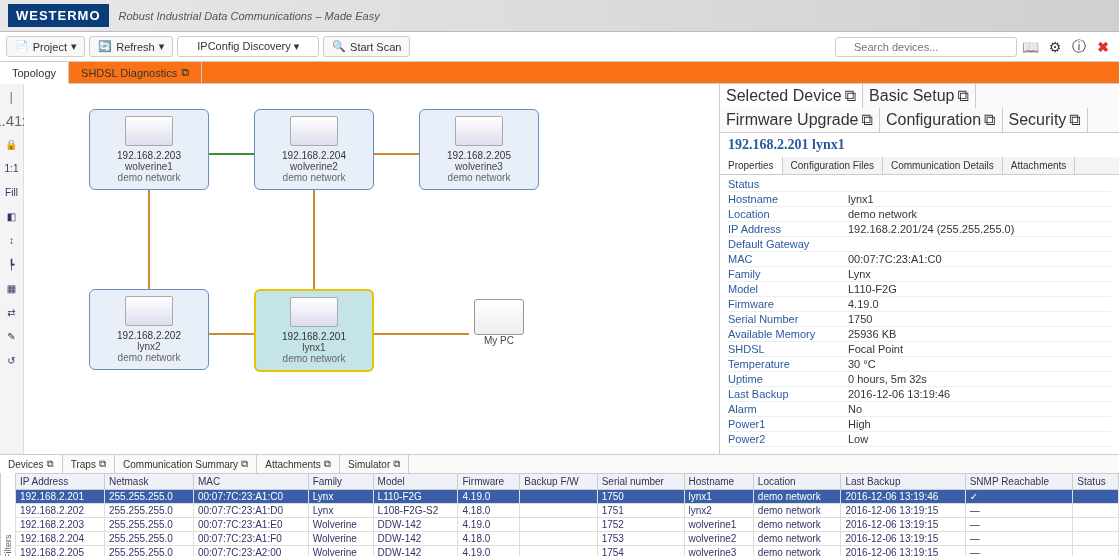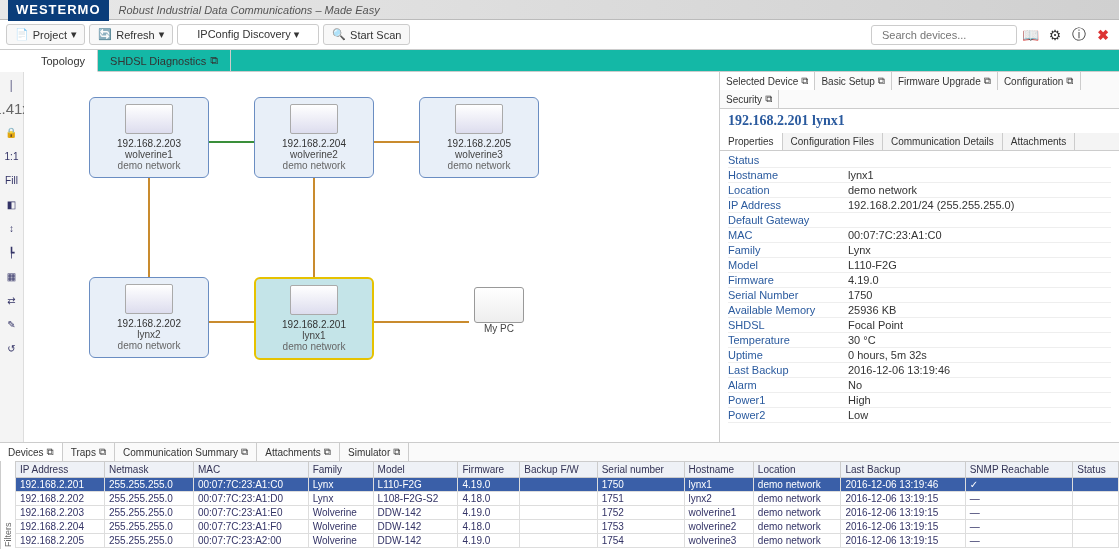--- a/index.html
+++ b/index.html
@@ -1,47 +1,47 @@
 <!DOCTYPE html>
 <html><head>
 <meta charset="utf-8">
 <style>
 * { box-sizing: border-box; margin: 0; padding: 0; }
 body { font-family: Arial, sans-serif; font-size: 11px; color: #333; background: #fff; width: 1119px; height: 556px; overflow: hidden; }
-.header-banner { height: 20px; background: linear-gradient(90deg, #e8e8e8 0%, #d0d0d0 100%); display: flex; align-items: center; padding: 0 8px; border-bottom: 1px solid #bbb; }
+.header-banner { height: 32px; background: linear-gradient(90deg, #e8e8e8 0%, #d0d0d0 100%); display: flex; align-items: center; padding: 0 8px; border-bottom: 1px solid #bbb; }
 .logo { background: #0a3d7a; color: #fff; padding: 4px 8px; font-weight: bold; font-size: 13px; letter-spacing: 1px; }
 .logo-sub { margin-left: 10px; color: #555; font-size: 11px; font-style: italic; }
 .toolbar { display: flex; align-items: center; padding: 4px 6px; border-bottom: 1px solid #ccc; gap: 4px; }
 .tbtn { display: inline-flex; align-items: center; gap: 4px; padding: 3px 8px; border: 1px solid #ccc; border-radius: 3px; background: #f8f8f8; cursor: pointer; font-size: 11px; }
 .dropdown { padding: 3px 19px; border: 1px solid #ccc; border-radius: 3px; background: #fff; font-size: 11px; min-width: 110px; display: inline-block; }
 .dropdown.wide { min-width: 150px; }
 .search-box { margin-left: auto; }
-.search-input { width: 146px; padding: 3px 18px 3px 10px; border: 1px solid #ccc; border-radius: 3px; font-size: 11px; }
+.search-input { width: 182px; padding: 3px 18px 3px 18px; border: 1px solid #ccc; border-radius: 3px; font-size: 11px; }
 .icon-btn { width: 20px; height: 20px; display: inline-flex; align-items: center; justify-content: center; cursor: pointer; font-size: 14px; }
 .close-btn { color: #d33; font-weight: bold; }
-.main-tabs { display: flex; border-bottom: 1px solid #ccc; background: #14b8a6; margin-left: 29px; }
+.main-tabs { display: flex; border-bottom: 1px solid #ccc; background: #f97316; }
 .main-tab { padding: 4px 12px; border-right: 1px solid #ccc; cursor: pointer; display: flex; align-items: center; gap: 4px; font-size: 11px; }
 .main-tab.active { background: #fff; border-bottom: 1px solid #fff; margin-bottom: -1px; }
 .workspace { display: flex; height: 370px; }
 .left-tools { width: 24px; background: #f4f4f4; border-right: 1px solid #ddd; display: flex; flex-direction: column; align-items: center; padding-top: 4px; gap: 6px; }
 .tool { width: 18px; height: 18px; cursor: pointer; font-size: 10px; color: #336; display: flex; align-items: center; justify-content: center; }
 .zoom-lbl { font-size: 15px; color: #666; }
 .canvas { flex: 1; position: relative; background: #fff; }
 .device-node { position: absolute; width: 120px; border: 1px solid #6a8dc2; border-radius: 6px; background: #e8eff8; text-align: center; padding: 6px 4px; cursor: pointer; }
 .device-node.selected { border: 2px solid #e6c200; background: #c4e4e8; }
 .device-img { width: 48px; height: 30px; margin: 0 auto 4px; background: linear-gradient(#fff,#dde); border: 1px solid #aaa; border-radius: 2px; }
 .device-ip { font-size: 10px; color: #333; }
 .device-name { font-size: 10px; color: #444; }
 .device-net { font-size: 10px; color: #666; }
 .pc-node { position: absolute; width: 100px; text-align: center; cursor: pointer; }
 .pc-img { width: 50px; height: 36px; margin: 0 auto; border: 1px solid #999; border-radius: 3px; background: linear-gradient(#fff,#eee); }
 svg.links { position: absolute; top:0; left:0; width:100%; height:100%; pointer-events:none; }
 .right-panel { width: 400px; border-left: 1px solid #ccc; display: flex; flex-direction: column; font-size: 11px; }
 .rp-tabs { display: flex; border-bottom: 1px solid #ccc; background: #fafafa; flex-wrap: wrap; }
-.rp-tab { padding: 3px 6px; border-right: 1px solid #ccc; cursor: pointer; font-size: 10px; display:flex; align-items:center; gap:3px;text-align:right; }
+.rp-tab { padding: 3px 6px; border-right: 1px solid #ccc; cursor: pointer; font-size: 16px; display:flex; align-items:center; gap:3px;text-align:right; }
 .rp-tab.active { background:#fff; }
 .rp-title { padding: 4px 8px; color: #2a5a9e; font-size: 14px; font-weight: bold; font-family: Liberation Serif, serif; }
 .rp-subtabs { display: flex; border-bottom: 1px solid #ccc; background: #f4f4f4; }
 .rp-subtab { padding: 3px 8px; border-right: 1px solid #ccc; cursor:pointer; font-size: 10px; }
 .rp-subtab.active { background: #fff; }
 .prop-grid { flex:1; overflow-y:auto; padding: 2px 8px; }
 .prop-row { display:flex; border-bottom: 1px solid #eee; padding: 1px 0; }
 .prop-key { width: 120px; color: #2a5a9e; }
 .prop-val { flex:1; color: #333; }
 .bottom-tabs { display:flex; border-top: 1px solid #ccc; background:#fafafa; }

